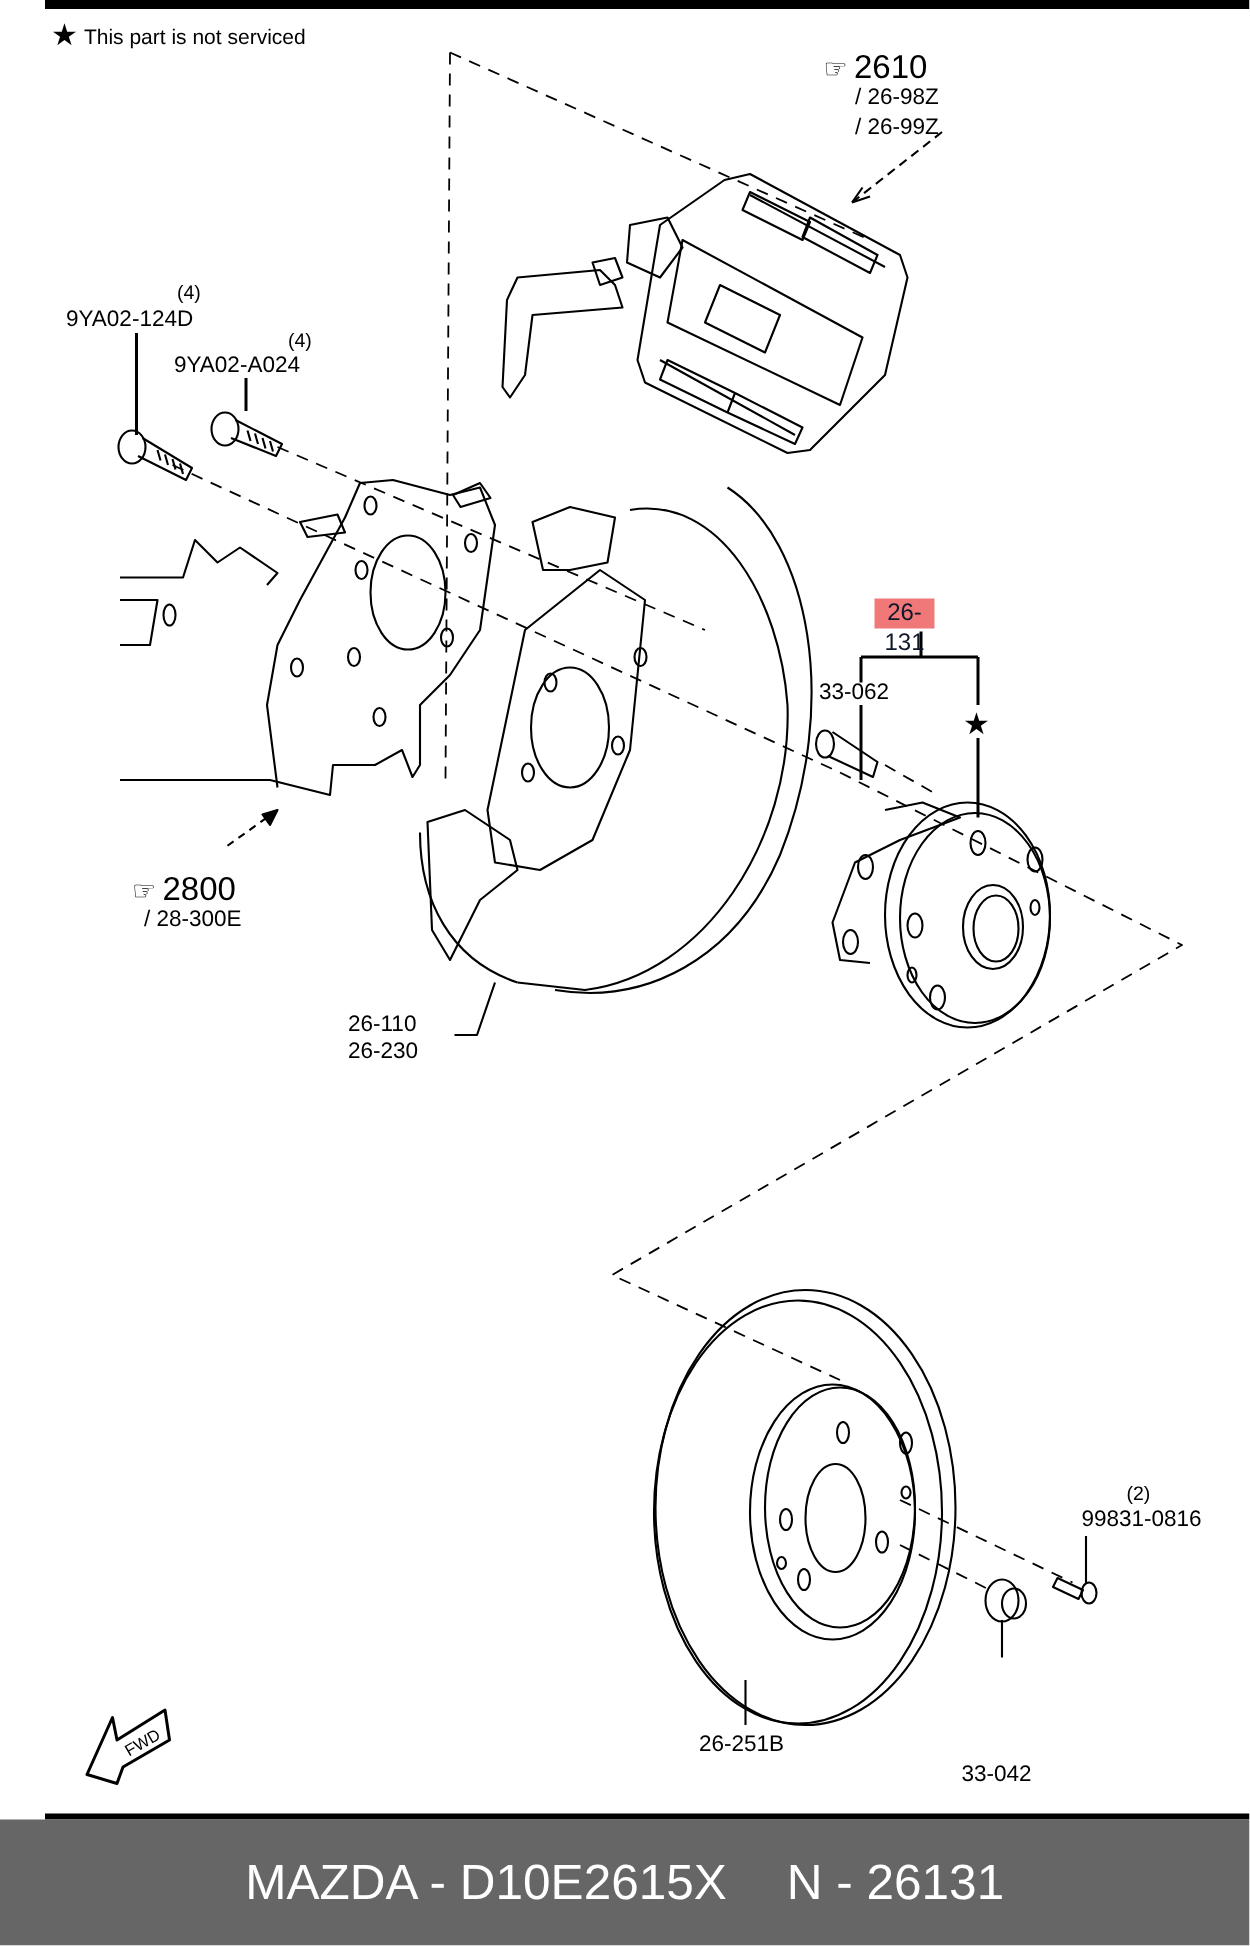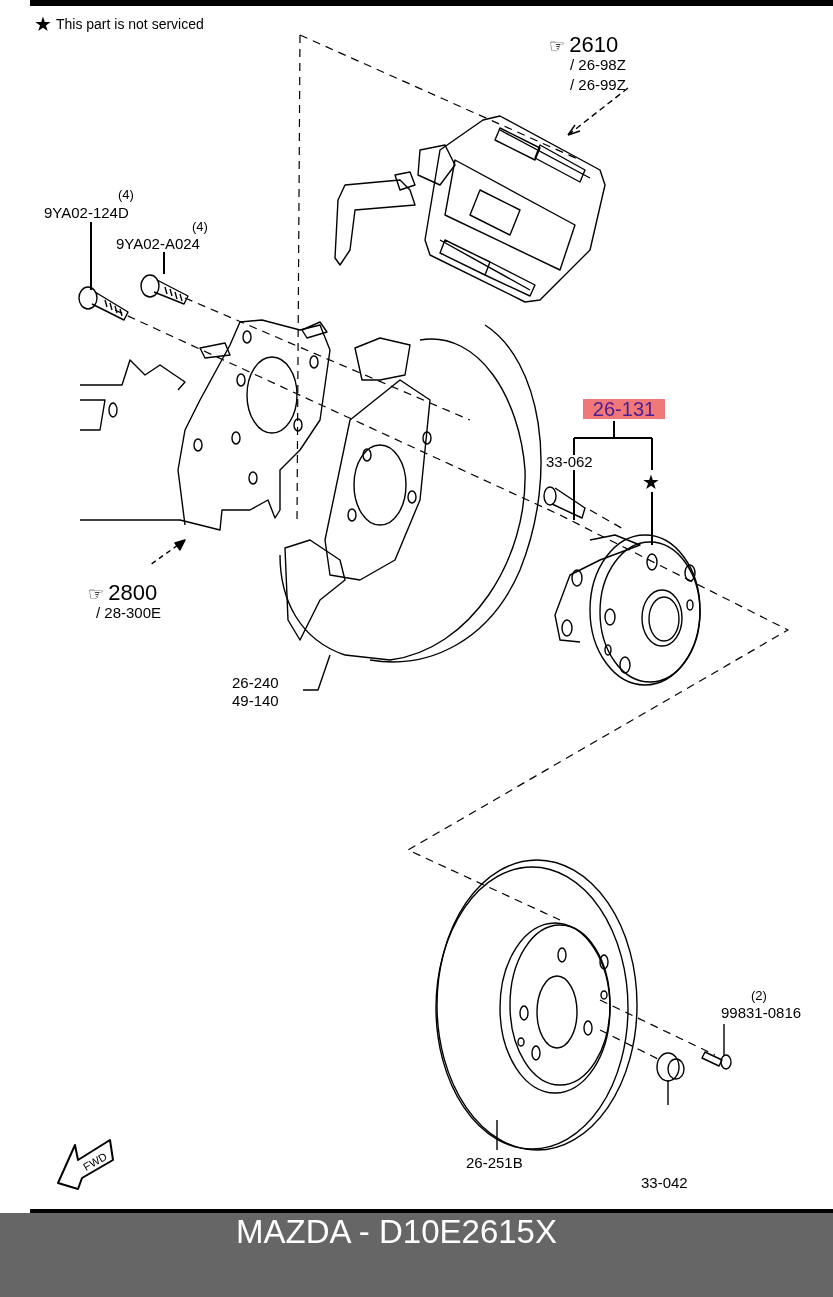--- a/index.html
+++ b/index.html
@@ -1,29 +1,29 @@
 <!DOCTYPE html>
 <html><head>
 <meta charset="utf-8">
 <style>
   html, body { margin: 0; padding: 0; background: #ffffff; }
   body { width: 833px; height: 1297px; position: relative; overflow: hidden;
          font-family: "Liberation Sans", sans-serif; color: #000; }
   .top-rule { position: absolute; left: 30px; top: 0; width: 803px; height: 6px; background: #000; }
   .bottom-rule { position: absolute; left: 30px; top: 1209px; width: 803px; height: 4px; background: #000; }
   .footer { position: absolute; left: 0; top: 1213px; width: 833px; height: 84px; background: #666666;
-            color: #ffffff; font-size: 33px; display: flex; align-items: flex-start; justify-content: center;
+            color: #ffffff; font-size: 33px; display: flex; align-items: center; justify-content: center;
             letter-spacing: 0px; }
   .footer .gap { display: inline-block; width: 40px; }
   svg.diagram { position: absolute; left: 0; top: 0; }
   .lbl { font-family: "Liberation Sans", sans-serif; fill: #000; }
   .legend { position: absolute; left: 34px; top: 14px; font-size: 14px; display: flex; align-items: center; gap: 4px; }
   .legend .star { font-size: 20px; line-height: 1; }
-  .hl { position: absolute; left: 583px; top: 399px; width: 82px; height: 20px; background: #f07878;
-        color: #4c1d95; font-size: 20px; text-align: center; line-height: 20px; }
+  .hl { position: absolute; left: 583px; top: 399px; width: 40px; height: 20px; background: #f07878;
+        color: #0f172a; font-size: 16px; text-align: center; line-height: 20px; }
   .txt { position: absolute; font-size: 15px; white-space: nowrap; }
   .big { font-size: 22px; }
 </style>
 </head>
 <body>
 
 <div class="top-rule"></div>
 
 <div class="legend">
   <span class="star">★</span>
@@ -181,25 +181,26 @@
 <div class="hl">26-131</div>
 <div class="txt" style="left:546px; top:453px;text-align:right;">33-062</div>
 <div class="txt" style="left:642px; top:470px; font-size:20px;">★</div>
 
 <div class="txt" style="left:88px; top:580px;">
   <span style="font-size:18px;">☞</span>
   <span class="big">2800</span>
 </div>
 <div class="txt" style="left:96px; top:604px;">/ 28-300E</div>
 
-<div class="txt" style="left:232px; top:674px;">26-240</div>
-<div class="txt" style="left:232px; top:692px;">49-140</div>
+<div class="txt" style="left:232px; top:674px;">26-110</div>
+<div class="txt" style="left:232px; top:692px;">26-230</div>
 
 <div class="txt" style="left:751px; top:988px; font-size:13px;">(2)</div>
 <div class="txt" style="left:681px; top:1004px;margin-left:40px;">99831-0816</div>
 <div class="txt" style="left:641px; top:1174px;">33-042</div>
 <div class="txt" style="left:466px; top:1154px;">26-251B</div>
 
 <div class="bottom-rule"></div>
 <div class="footer">
   <span>MAZDA - D10E2615X</span>
   <span class="gap"></span>
+  <span>N - 26131</span>
 </div>
 
 </body></html>

